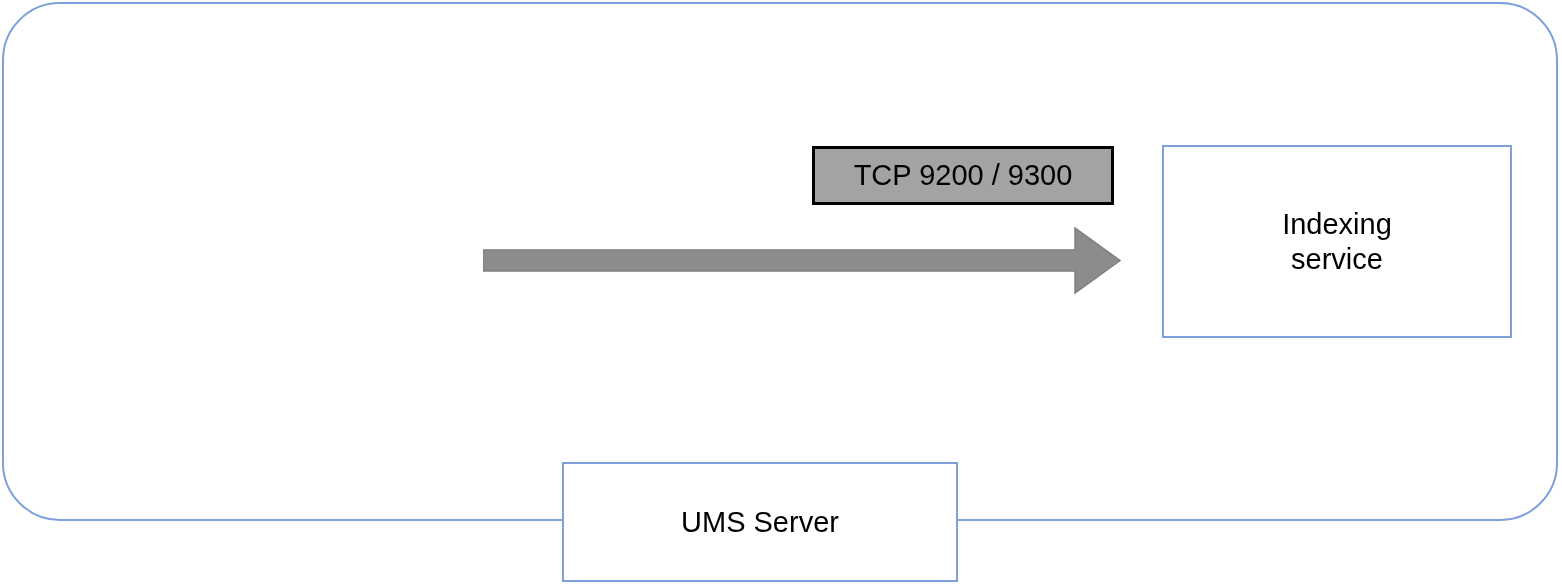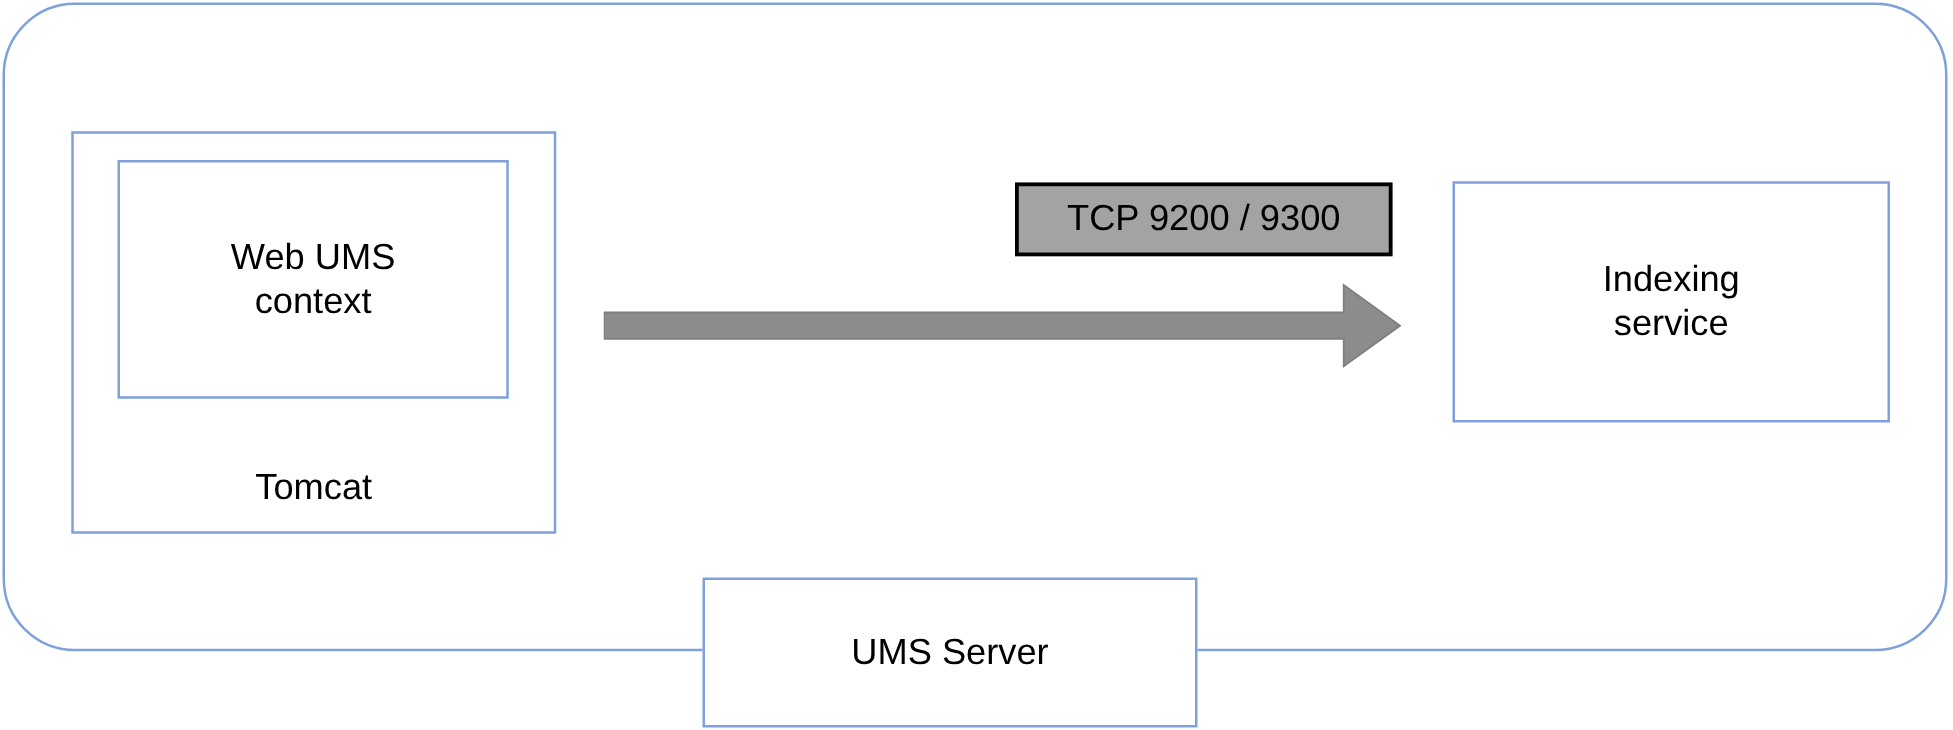--- a/index.html
+++ b/index.html
@@ -83,29 +83,20 @@
     width: 396px; height: 120px;
   }
 </style>
 </head>
 <body>
 
 <div class="canvas">
 
   <div class="outer-boundary"></div>
 
-  <div class="node tomcat-box">
-    <div class="context-box center-flex">
-      <span class="node-label">Web UMS
-context</span>
-    </div>
-    <div class="tomcat-caption center-flex">
-      <span class="node-label">Tomcat</span>
-    </div>
-  </div>
 
   <svg class="arrow-svg" viewBox="0 0 638 71" aria-hidden="true">
     <polygon points="0,25 592,25 592,3 637,35.5 592,68 592,46 0,46" fill="#8C8C8C" stroke="#7F7F7F" stroke-width="1.5"></polygon>
   </svg>
 
   <div class="tcp-label-box center-flex">
     <span class="node-label">TCP 9200 / 9300</span>
   </div>
 
   <div class="node indexing-box center-flex">

